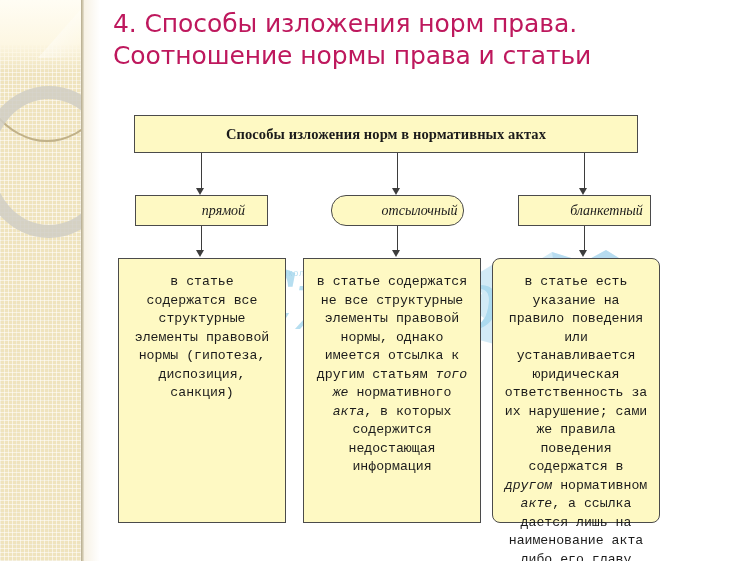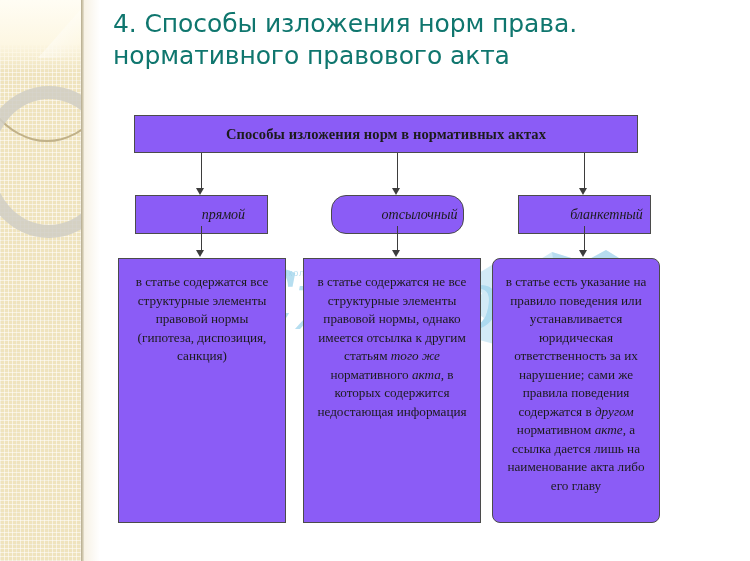--- a/index.html
+++ b/index.html
@@ -73,80 +73,80 @@
     background: linear-gradient(118deg, rgba(255,255,255,0.85) 0%, rgba(255,255,255,0.05) 75%);
     clip-path: polygon(0 100%, 100% 0, 100% 100%);
   }
 
   
   #title {
     position: absolute;
     left: 113px;
     top: 8px;
     width: 600px;
-    color: #0f766e;
+    color: #be185d;
     font-size: 25px;
     line-height: 32px;
     font-weight: 400;
     font-family: "DejaVu Sans", sans-serif;
     letter-spacing: -0.1px;
   }
   #title .t-line { display: block; white-space: nowrap; }
 
   
   #diagram {
     position: absolute;
     left: 0; top: 0;
     width: 750px; height: 561px;
   }
 
   .node {
     position: absolute;
     box-sizing: border-box;
     border: 1.6px solid #4b4b4b;
-    background: #8b5cf6;
+    background: #fef9c3;
     display: flex;
     align-items: center;
     justify-content: center;
     text-align: center;
     font-family: "Liberation Serif", serif;
     color: #1b1b1b;
   }
 
   #root-node {
     left: 134px; top: 115px;
     width: 504px; height: 38px;
     font-weight: bold;
     font-size: 14.5px;
     letter-spacing: 0.1px;
   }
 
   .type-node {
     top: 195px;
-    height: 39px;
+    height: 31px;
     font-style: italic;
     font-size: 14px;
     padding-left: 44px;
   }
   #type-node-0 { left: 135px;  width: 133px; }
   #type-node-1 { left: 331px;  width: 133px; border-radius: 15px; }
   #type-node-2 { left: 518px;  width: 133px; align-items: center; }
 
   .detail-node {
     top: 258px;
     height: 265px;
     align-items: flex-start;
     padding: 14px 8px 8px 8px;
     font-size: 13.2px;
     line-height: 18.5px;
   }
   #detail-node-0 { left: 118px; width: 168px; }
   #detail-node-1 { left: 303px; width: 178px; text-align: center; }
   #detail-node-2 { left: 492px; width: 168px; border-radius: 8px; }
-  .detail-node .txt { display: block; width: 100%; }
+  .detail-node .txt { display: block; width: 100%; font-family: Liberation Mono, monospace; }
   .detail-node em { font-style: italic; }
 
   
   .conn {
     position: absolute;
     background: #3d3d3d;
   }
   .conn.v { width: 1.6px; }
   .arrowhead {
     position: absolute;
@@ -204,21 +204,21 @@
   <div id="left-band-top-light"></div>
   <div id="ring-large"></div>
   <div id="ring-thick"></div>
   <div id="wedge"></div>
 </div>
 <div id="band-edge"></div>
 <div id="band-soft-edge"></div>
 
 <div id="title">
   <span class="t-line">4. Способы изложения норм права.</span>
-  <span class="t-line">нормативного правового акта</span>
+  <span class="t-line">Соотношение нормы права и статьи</span>
 </div>
 
 <div id="watermark">
   <svg id="wm-map" width="200" height="180" viewBox="0 0 200 180">
     <path d="M18 44 L44 28 L70 36 L96 20 L128 30 L150 18 L176 34 L190 26 L186 52 L168 62 L178 78
              L160 86 L170 104 L146 108 L150 128 L126 120 L118 140 L96 126 L82 146 L66 124 L44 134
              L38 112 L16 106 L28 86 L8 72 L26 62 Z" fill="#7cc3e6" opacity="0.55"></path>
     <path d="M96 20 L128 30 L150 18 L176 34 L190 26 L186 52 L168 62 L178 78 L160 86 L150 70 L130 76 L120 56 L100 48 Z" fill="#5fb2dd" opacity="0.5"></path>
   </svg>
   <div id="wm-sub">школьные схемы</div>

